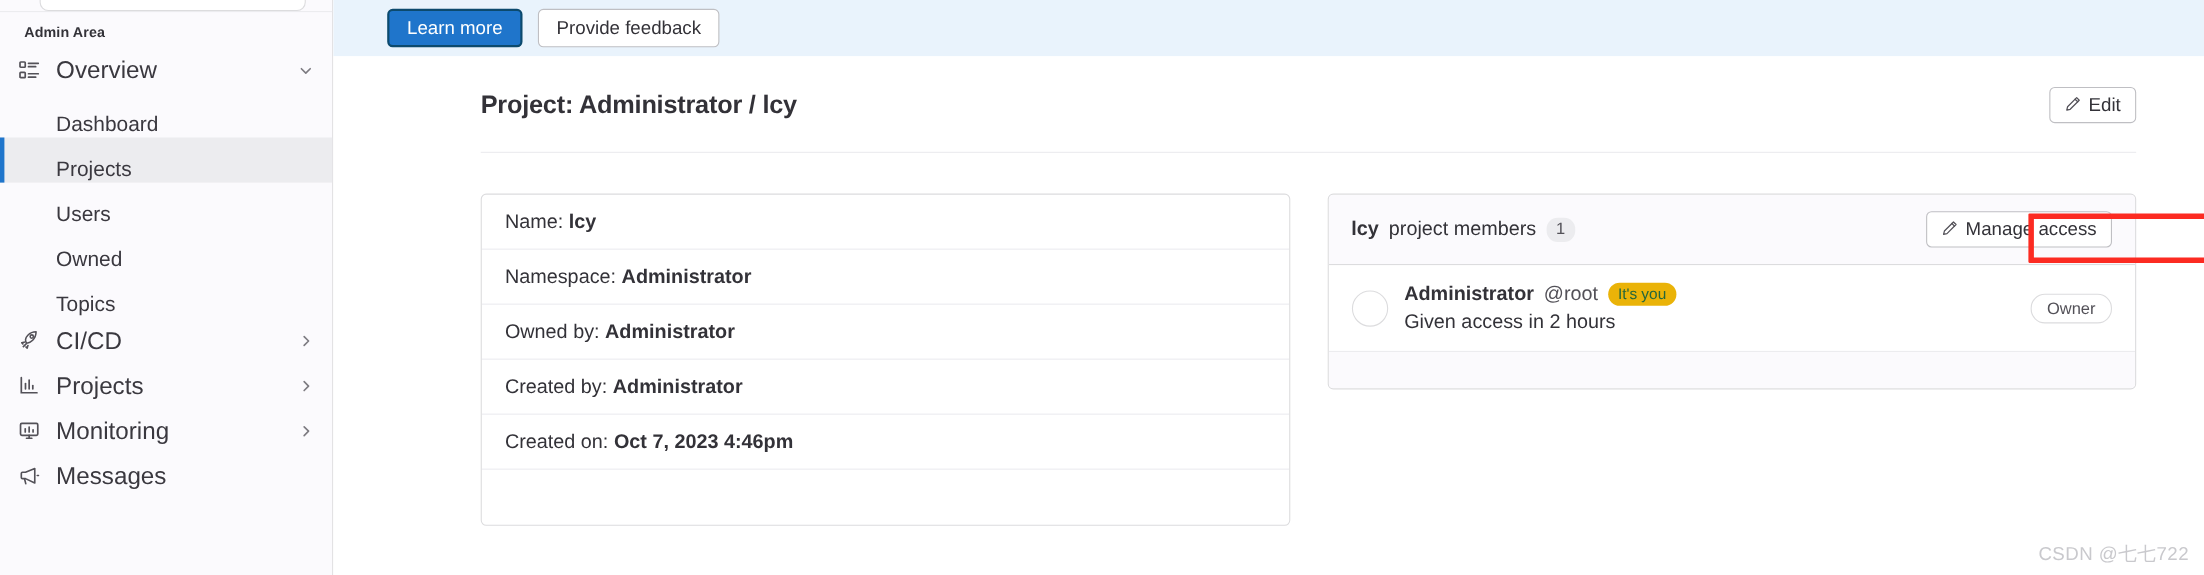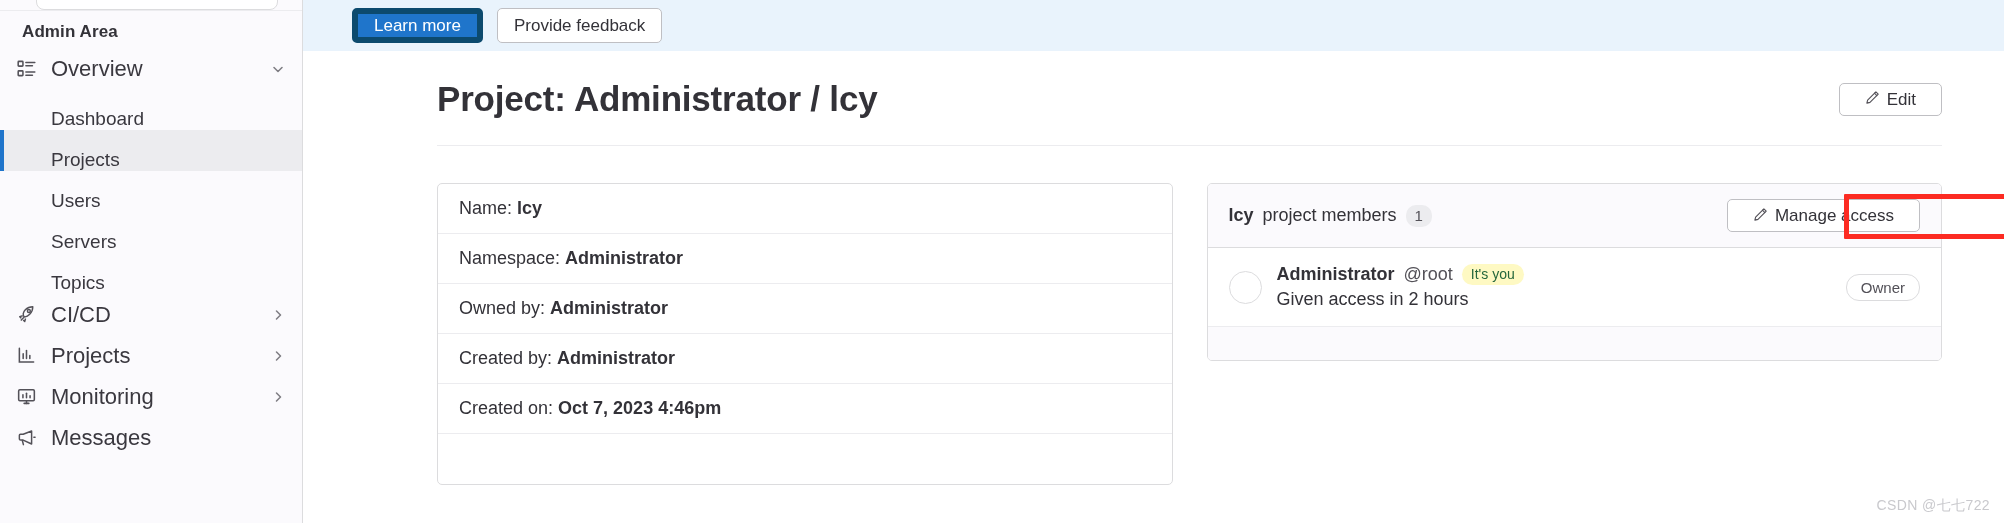--- a/index.html
+++ b/index.html
@@ -23,21 +23,21 @@
   .sidebar-searchstub {
     position: absolute; top: -28px; left: 36px; right: 24px;
     height: 38px; background: #fff;
     border: 1px solid #dcdcde; border-radius: 8px;
   }
   .sidebar-toprule {
     position: absolute; top: 10px; left: 0; right: 0;
     height: 1px; background: #ececef;
   }
   .admin-area-label {
-    font-size: 17px; font-weight: bold; color: #333238;
+    font-size: 13px; font-weight: bold; color: #333238;
     padding: 22px 0 6px 22px; letter-spacing: .1px;
   }
   .nav-list { list-style: none; }
   .nav-item {
     display: flex; align-items: center;
     height: 41px; padding-left: 13px; padding-right: 16px;
     color: #3a383f; font-size: 22px; position: relative;
     border-radius: 0;
     cursor: pointer;
   }
@@ -75,44 +75,44 @@
     padding-left: 49px; gap: 14px;
   }
   .btn {
     font-family: "Liberation Sans", sans-serif;
     font-size: 17px; line-height: 1;
     border-radius: 5px; cursor: pointer;
     display: inline-flex; align-items: center; justify-content: center;
     white-space: nowrap;
   }
   .btn-primary {
-    background: #1f75cb; color: #fff; border: 6px solid #0c4a6e;
+    background: #1f75cb; color: #fff; border: 2px solid #0c4a6e;
     padding: 10px 16px; height: 35px;
   }
   .btn-secondary {
     background: #fff; color: #333238; border: 1px solid #bfbfc3;
     padding: 10px 16px; height: 35px;
   }
   .btn-icon {
     background: #fff; color: #333238; border: 1px solid #bfbfc3;
-    padding: 7px 25px; height: 33px; gap: 7px;
+    padding: 7px 13px; height: 33px; gap: 7px;
     font-size: 17px;
   }
   .btn-icon svg { width: 15px; height: 15px; flex: 0 0 15px; }
 
   .content { padding: 0 62px 0 134px; position: relative; }
 
   .page-header {
     display: flex; align-items: center; justify-content: space-between;
     padding-top: 28px; padding-bottom: 26px;
     border-bottom: 1px solid #ececef;
     margin-bottom: 0;
   }
   .page-title {
-    font-size: 35px; font-weight: bold; color: #333238;
+    font-size: 23px; font-weight: bold; color: #333238;
     letter-spacing: -.2px;
   }
 
   .cards-row {
     display: flex; gap: 34px; padding-top: 37px; align-items: flex-start;
   }
   .col-left { flex: 1 1 0; min-width: 0; }
   .col-right { flex: 1 1 0; min-width: 0; }
 
   .card {
@@ -150,21 +150,21 @@
     width: 33px; height: 33px; border-radius: 50%;
     border: 1px solid #dcdcde; background: #fff; flex: 0 0 33px;
   }
   .member-info { flex: 1 1 auto; min-width: 0; }
   .member-line1 {
     display: flex; align-items: center; gap: 9px;
     font-size: 18px; color: #535158; margin-bottom: 4px;
   }
   .member-name { font-weight: bold; color: #333238; }
   .badge-green {
-    background: #fef9c3; color: #24663b;
+    background: #eab308; color: #24663b;
     border-radius: 11px; padding: 2px 9px;
     font-size: 14px; line-height: 17px;
   }
   .member-line2 { font-size: 18px; color: #333238; }
   .role-pill {
     border: 1px solid #dcdcde; border-radius: 13px;
     padding: 4px 14px; font-size: 15px; color: #535158;
     background: #fff; white-space: nowrap;
   }
   .card-footer { background: #fbfafd; height: 33px; }
@@ -172,21 +172,21 @@
   
   .redbox {
     position: absolute;
     border: 5px solid #fc2b22;
     pointer-events: none;
     border-radius: 1px;
   }
 
   .watermark {
     position: absolute; right: 14px; bottom: 8px;
-    font-size: 14px; color: #c9c9cd; letter-spacing: .4px;
+    font-size: 17px; color: #c9c9cd; letter-spacing: .4px;
     user-select: none;
     margin-top: 27px;
   }
 </style>
 </head>
 <body>
 
 <div id="app">
 
   <aside class="sidebar">
@@ -219,21 +219,21 @@
       <li class="nav-sub">
         <span>Dashboard</span>
       </li>
       <li class="nav-sub active">
         <span>Projects</span>
       </li>
       <li class="nav-sub">
         <span>Users</span>
       </li>
       <li class="nav-sub">
-        <span>Servers</span>
+        <span>Owned</span>
       </li>
       <li class="nav-sub">
         <span>Topics</span>
       </li>
 
       <li class="nav-item">
         <span class="ico">
           <svg viewBox="0 0 16 16" fill="none" stroke="#535158" stroke-width="1.2" stroke-linejoin="round">
             <path d="M6.2 10.2C4.6 8.6 5 6 7 4c1.6-1.6 4-2.6 6.3-2.6C13.3 3.8 12.3 6.2 10.7 7.8c-2 2-4.6 2.4-4.5 2.4z"></path>
             <circle cx="10" cy="5" r="1.25"></circle>

